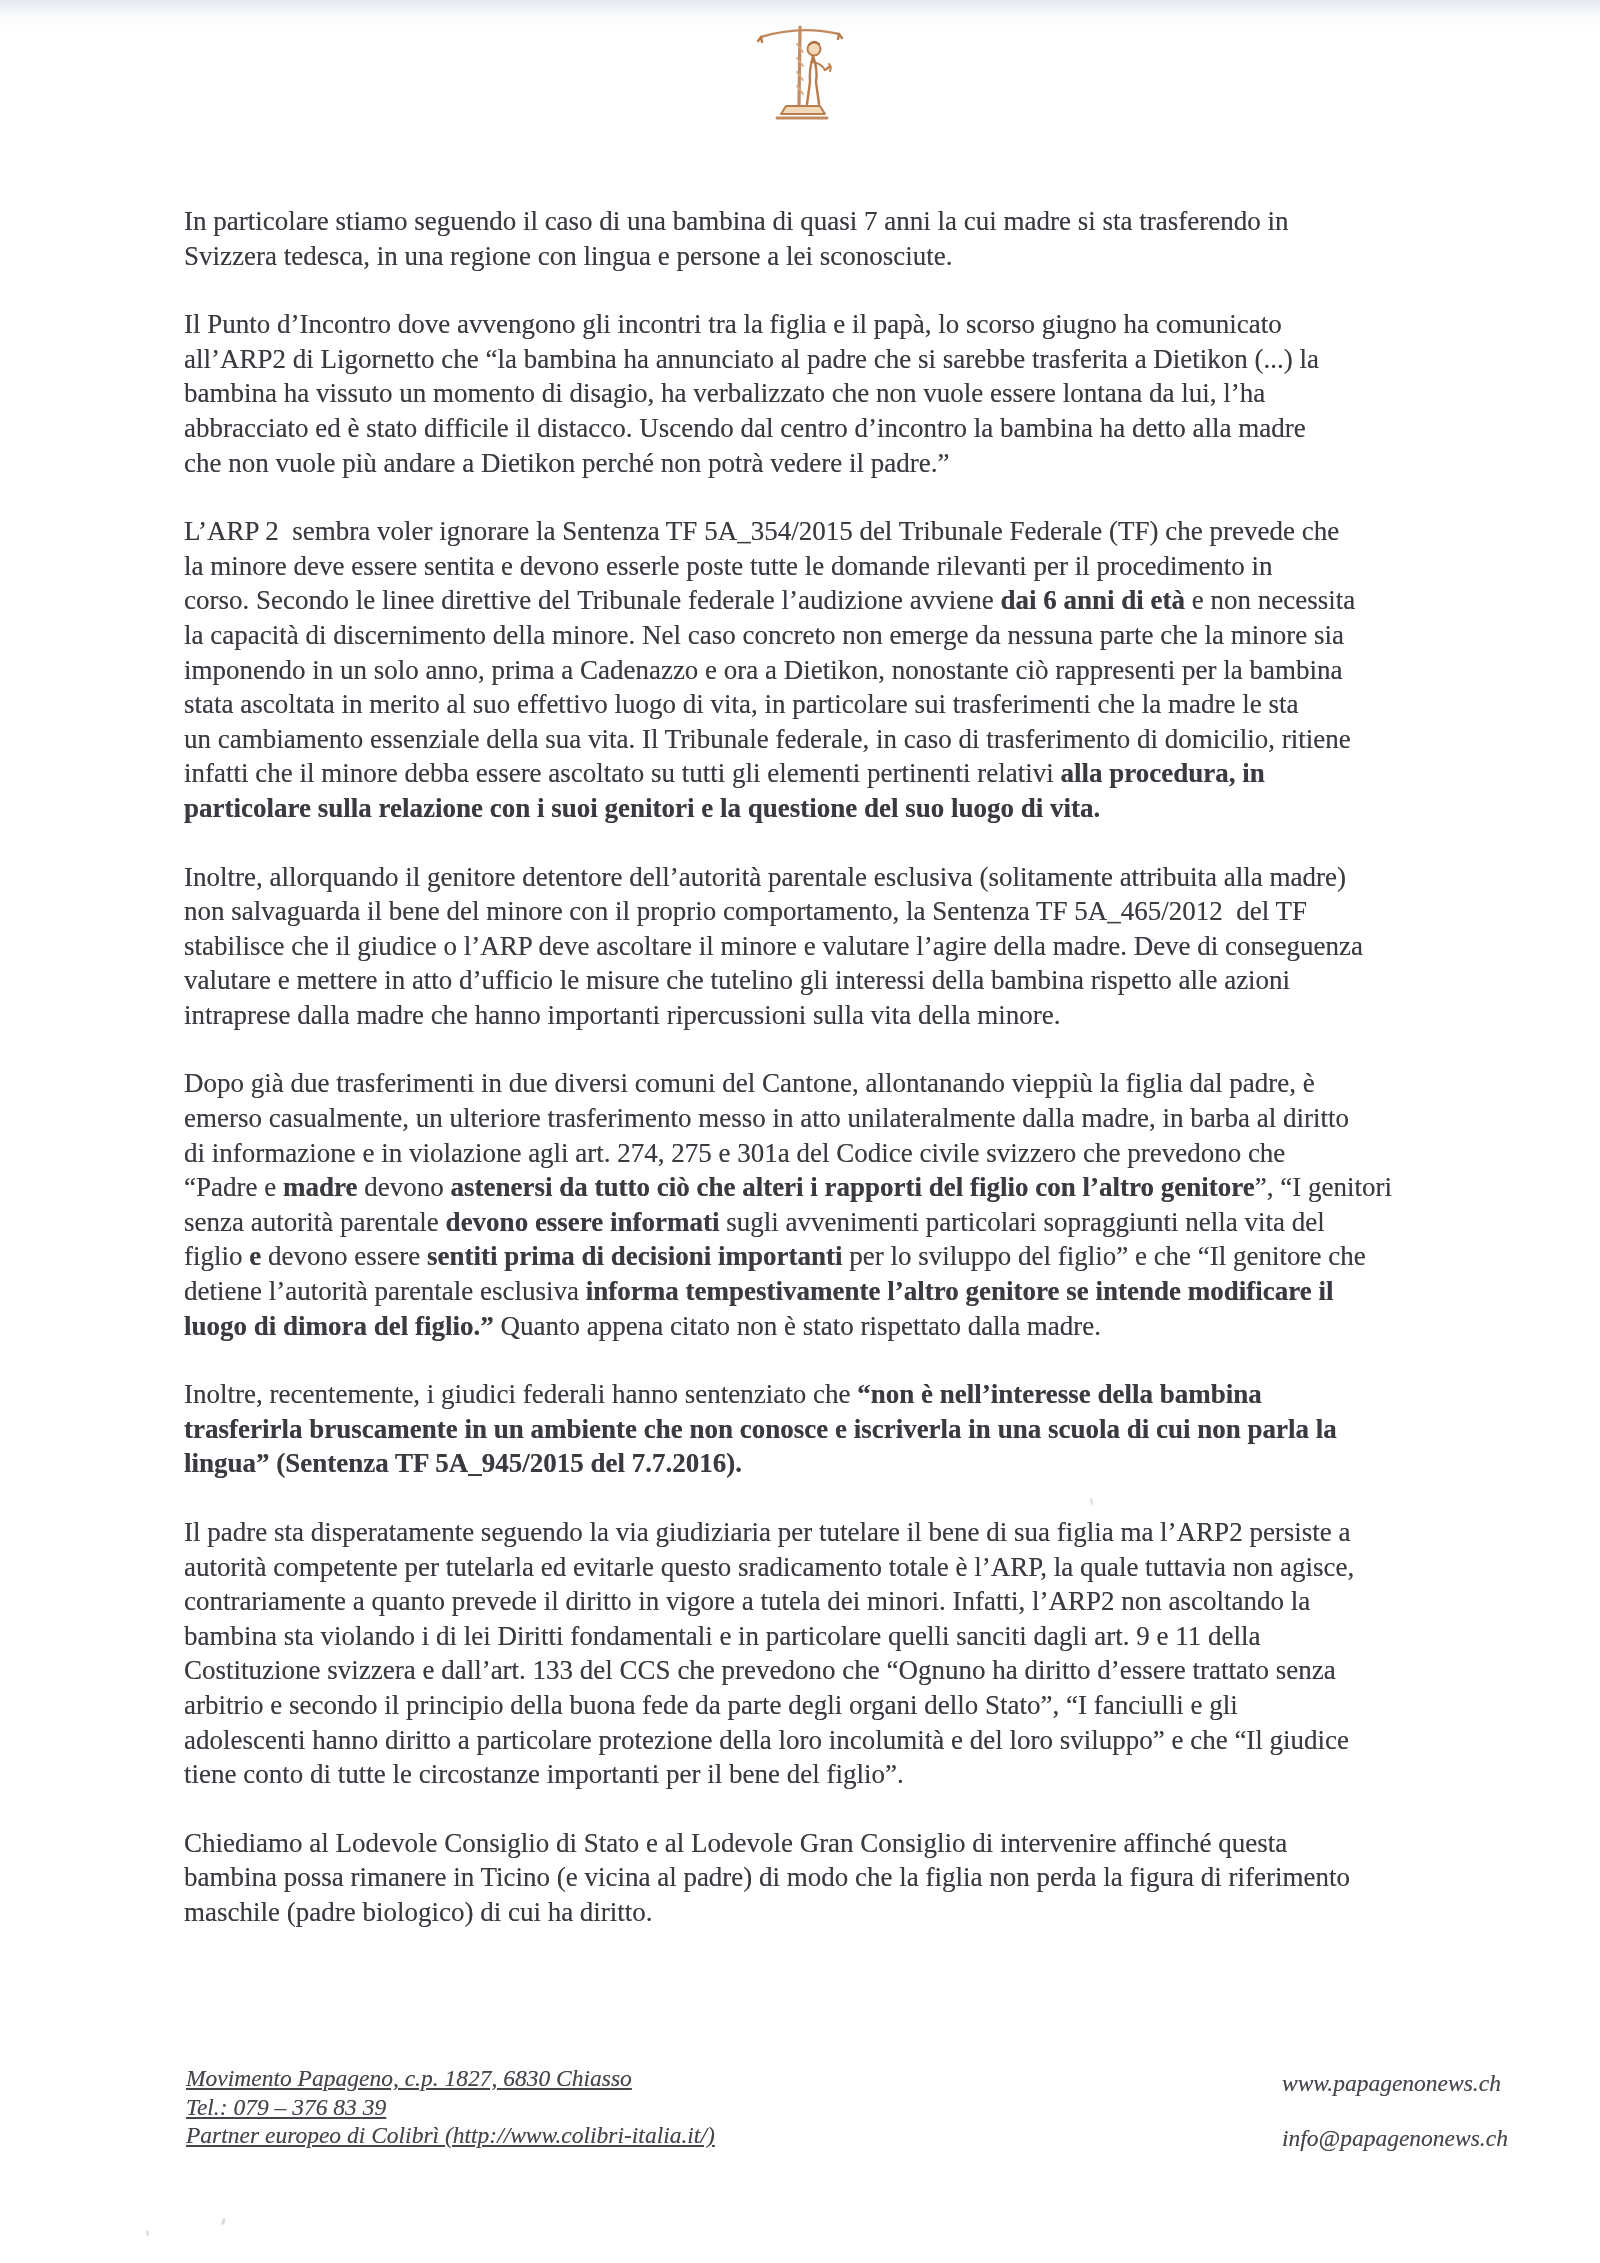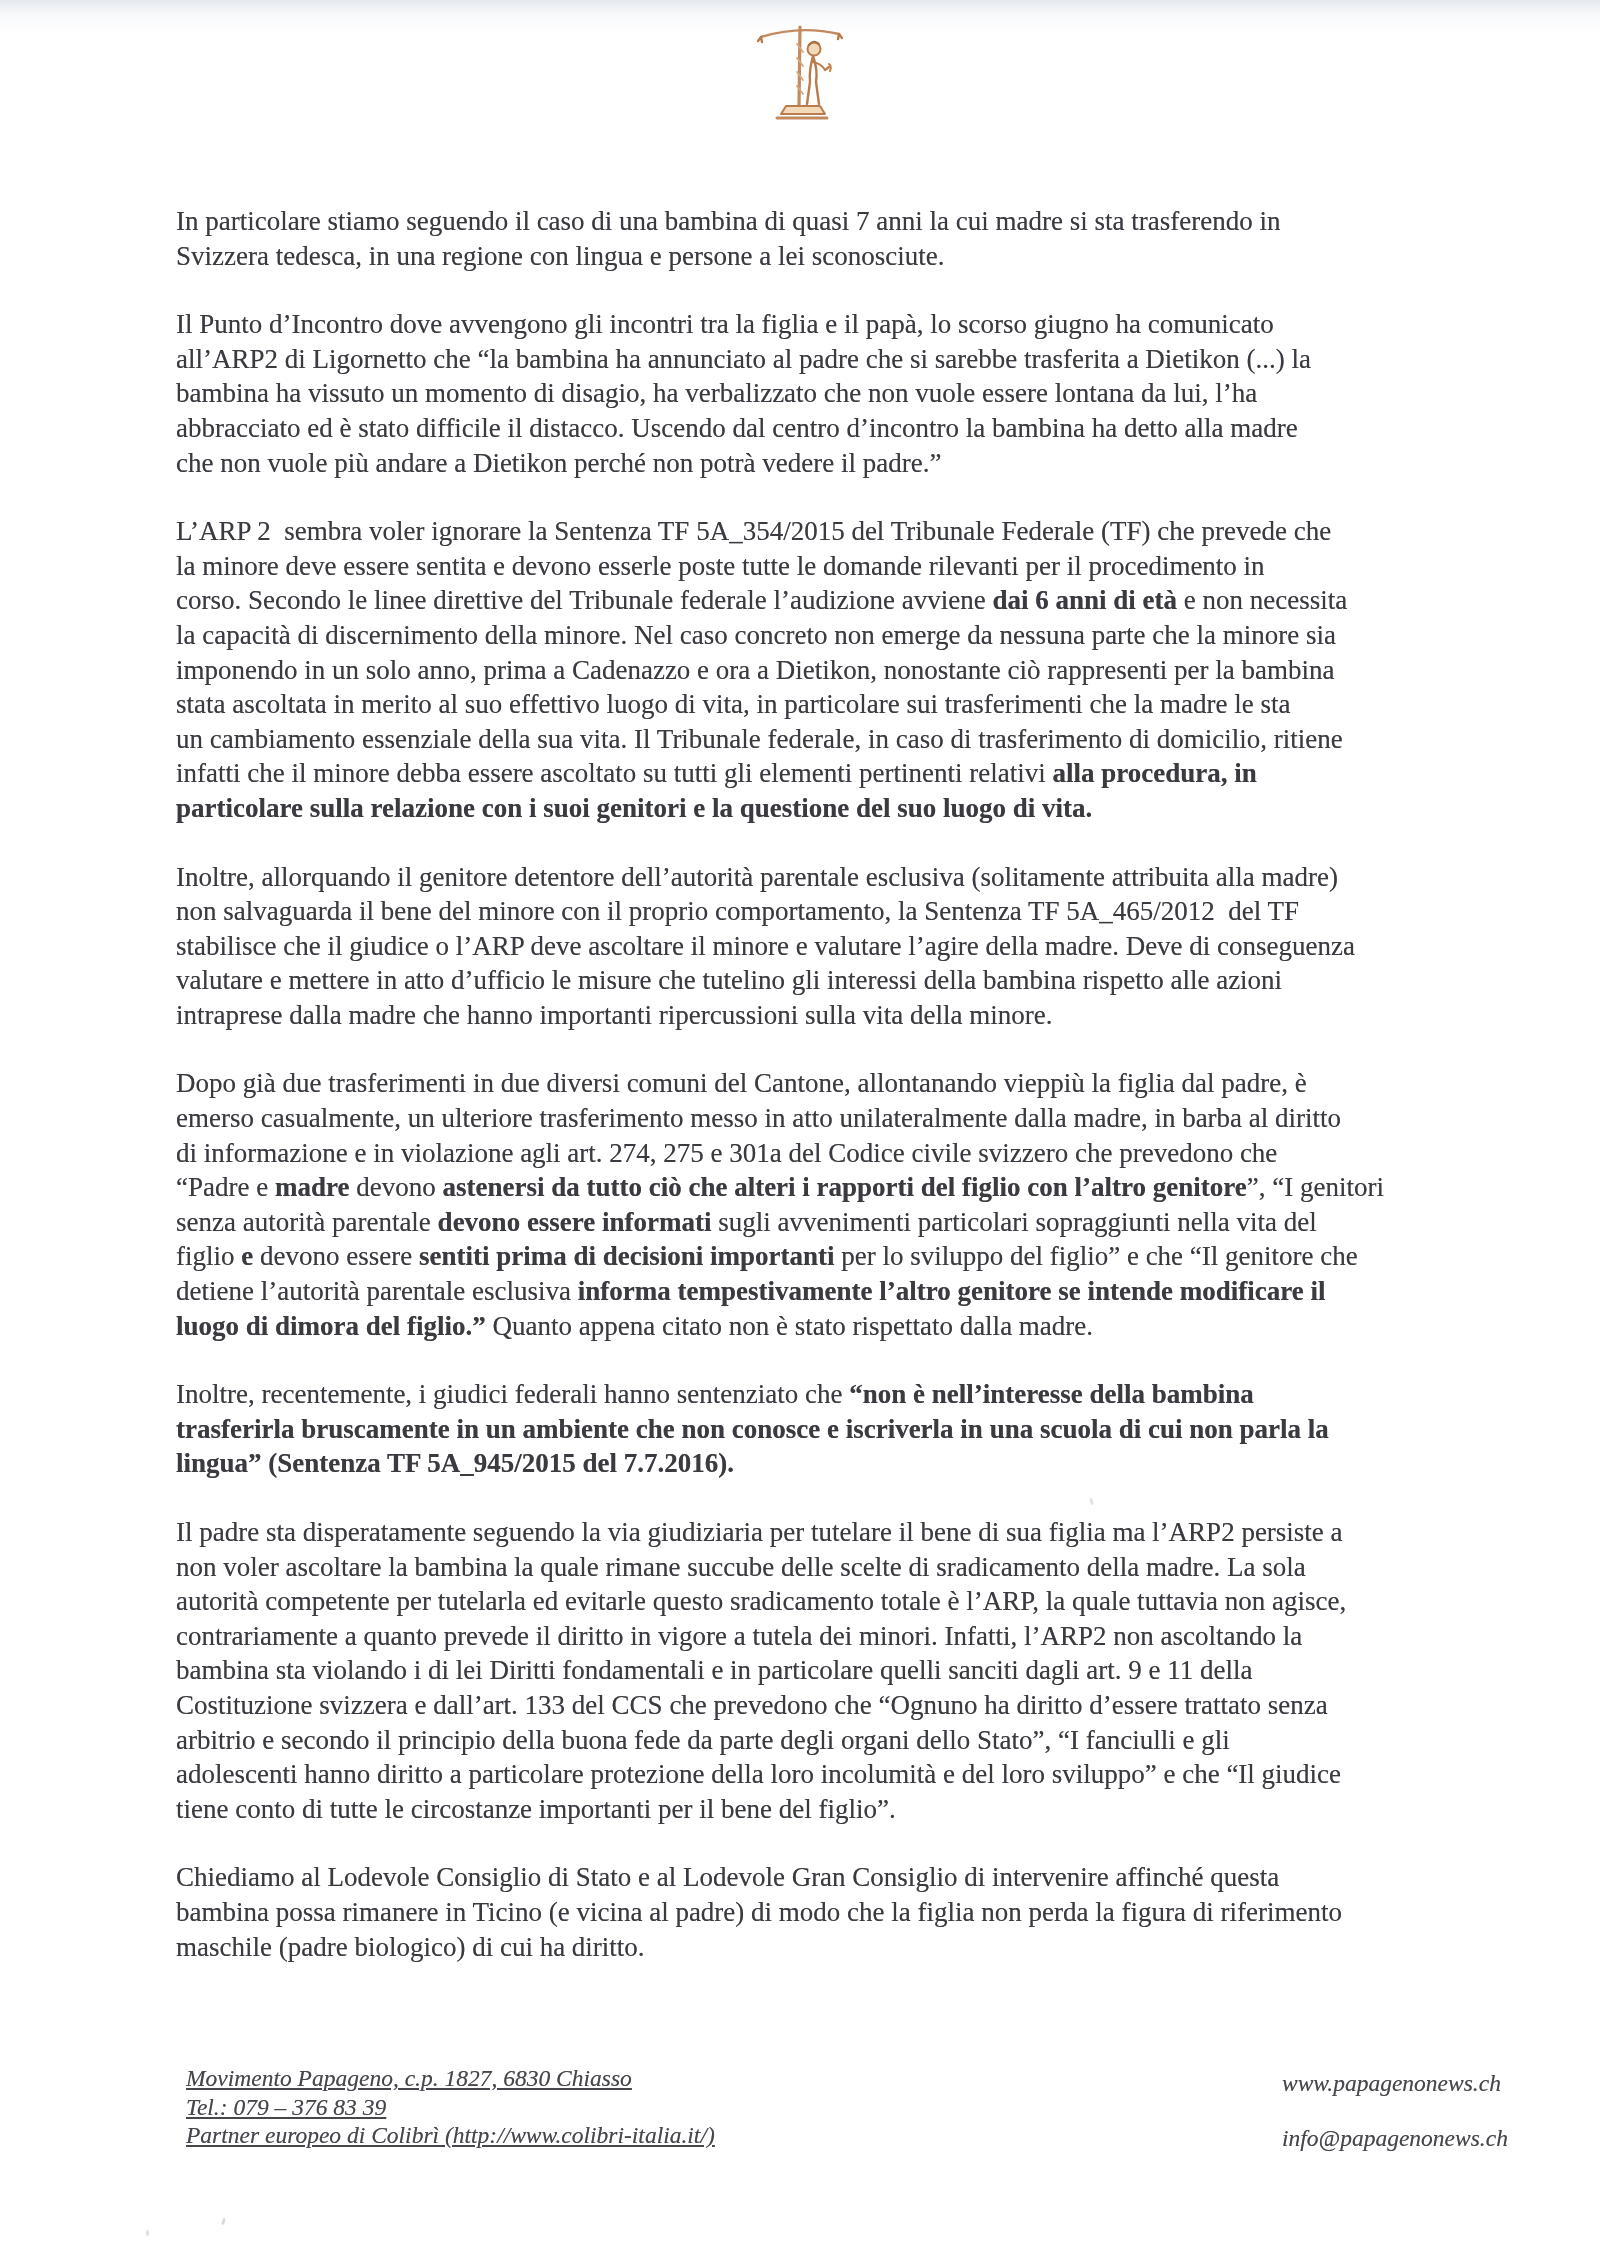--- a/index.html
+++ b/index.html
@@ -20,21 +20,21 @@
   .logo {
     position:absolute; top:12px; left:50%; transform:translateX(-50%);
     width:92px; height:118px;
   }
   .doc {
     position:absolute; top:204px; left:176px; width:1280px;
     font-size:27px; line-height:34.6px;
     text-shadow:0 0 0.6px rgba(58,58,65,0.55);
   }
   .para { margin:0 0 34px 0; }
-  .line { display:block; white-space:pre; }
+  .line { display:block; white-space:pre;margin-left:8px; }
   .it { }
   .bd { font-weight:bold; }
   .footer {
     position:absolute; top:2064px; left:186px; width:1320px;
     font-size:23.5px; font-style:italic; color:#46464d;
     text-shadow:0 0 0.6px rgba(58,58,65,0.5);
   }
   .footer-left { position:absolute; left:0; top:0; line-height:28.5px;text-decoration:underline; }
   .footer-right { position:absolute; left:1068px; top:-8px; line-height:55px;margin-left:28px; }
   .speck { position:absolute; background:#b9b9c0; border-radius:50%; pointer-events:none; }
@@ -107,21 +107,20 @@
         <span class="line"><span class="it">detiene l’autorità parentale esclusiva </span><span class="it bd">informa tempestivamente l’altro genitore se intende modificare il</span></span>
         <span class="line"><span class="it bd">luogo di dimora del figlio.”</span><span> Quanto appena citato non è stato rispettato dalla madre.</span></span>
       </p>
       <p class="para">
         <span class="line"><span>Inoltre, recentemente, i giudici federali hanno sentenziato che </span><span class="it bd">“non è nell’interesse della bambina</span></span>
         <span class="line"><span class="it bd">trasferirla bruscamente in un ambiente che non conosce e iscriverla in una scuola di cui non parla la</span></span>
         <span class="line"><span class="it bd">lingua”</span><span class="bd"> (Sentenza TF 5A_945/2015 del 7.7.2016).</span></span>
       </p>
       <p class="para">
         <span class="line"><span>Il padre sta disperatamente seguendo la via giudiziaria per tutelare il bene di sua figlia ma l’ARP2 persiste a</span></span>
-        <span class="line"><span>non voler ascoltare la bambina la quale rimane succube delle scelte di sradicamento della madre. La sola</span></span>
         <span class="line"><span>autorità competente per tutelarla ed evitarle questo sradicamento totale è l’ARP, la quale tuttavia non agisce,</span></span>
         <span class="line"><span>contrariamente a quanto prevede il diritto in vigore a tutela dei minori. Infatti, l’ARP2 non ascoltando la</span></span>
         <span class="line"><span>bambina sta violando i di lei Diritti fondamentali e in particolare quelli sanciti dagli art. 9 e 11 della</span></span>
         <span class="line"><span>Costituzione svizzera e dall’art. 133 del CCS che prevedono che </span><span class="it">“Ognuno ha diritto d’essere trattato senza</span></span>
         <span class="line"><span class="it">arbitrio e secondo il principio della buona fede da parte degli organi dello Stato”, “I fanciulli e gli</span></span>
         <span class="line"><span class="it">adolescenti hanno diritto a particolare protezione della loro incolumità e del loro sviluppo”</span><span> e che </span><span class="it">“Il giudice</span></span>
         <span class="line"><span class="it">tiene conto di tutte le circostanze importanti per il bene del figlio”</span><span>.</span></span>
       </p>
       <p class="para">
         <span class="line"><span>Chiediamo al Lodevole Consiglio di Stato e al Lodevole Gran Consiglio di intervenire affinché questa</span></span>

